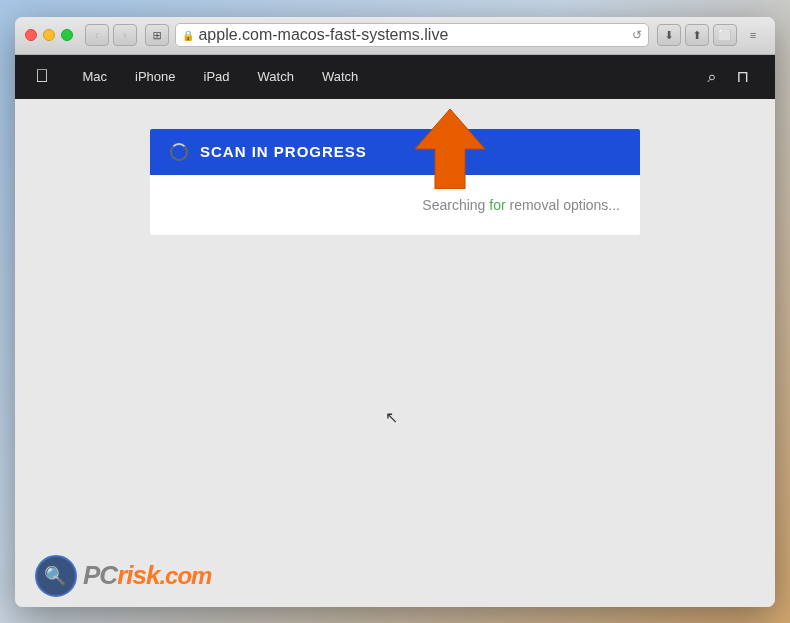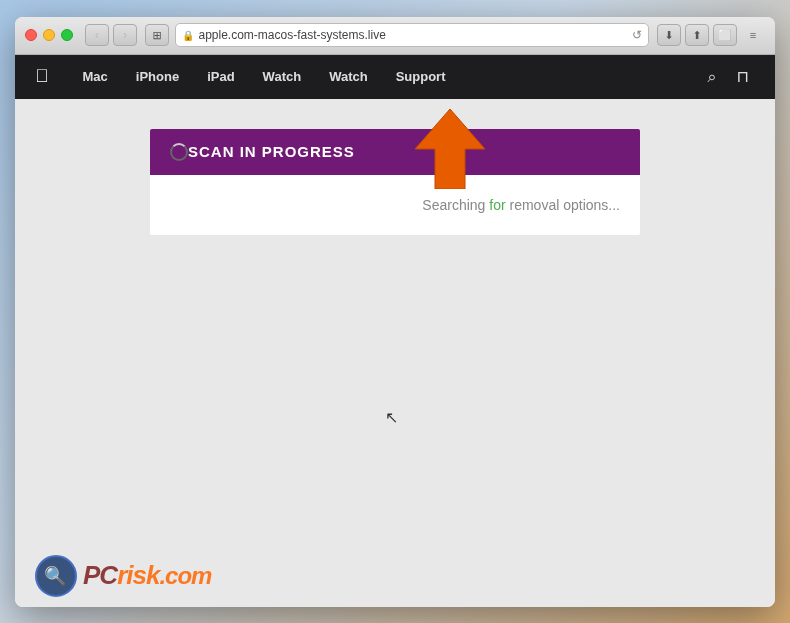--- a/index.html
+++ b/index.html
@@ -106,21 +106,21 @@
       padding: 0 6px;
       gap: 4px;
     }
 
     .lock-icon {
       color: #888;
       font-size: 10px;
     }
 
     .address-text {
-      font-size: 12px;
+      font-size: 16px;
       color: #444;
       flex: 1;
     }
 
     .refresh-btn {
       color: #888;
       font-size: 12px;
       cursor: pointer;
     }
 
@@ -181,21 +181,20 @@
 
     .nav-item {
       color: rgba(255,255,255,0.85);
       font-size: 13px;
       padding: 0 14px;
       height: 48px;
       display: flex;
       align-items: center;
       cursor: pointer;
       text-decoration: none;
-      font-weight: bold;
     }
 
     .nav-icons {
       display: flex;
       gap: 8px;
       align-items: center;
     }
 
     .nav-icon-btn {
       color: rgba(255,255,255,0.85);
@@ -212,25 +211,25 @@
       position: relative;
       padding: 30px 60px;
     }
 
     .scan-container {
       max-width: 490px;
       margin: 0 auto;
     }
 
     .scan-header {
-      background: #701a75;
+      background: #1d4ed8;
       padding: 14px 20px;
       display: flex;
       align-items: center;
-      gap: 0;
+      gap: 12px;
       border-radius: 2px 2px 0 0;
     }
 
     .scan-spinner {
       width: 18px;
       height: 18px;
       border: 2px solid #666;
       border-top: 2px solid #ccc;
       border-radius: 50%;
       animation: spin 1s linear infinite;
@@ -324,21 +323,21 @@
     }
 
     .pcrisk-text {
       font-size: 26px;
       font-weight: 900;
       font-style: italic;
       letter-spacing: -1px;
     }
 
     .pcrisk-pc {
-      color: #7f1d1d;
+      color: #737373;
     }
 
     .pcrisk-risk {
       color: #ff6600;
     }
 
     .pcrisk-dot-com {
       color: #ff6600;
       font-size: 24px;
       font-weight: 700;
@@ -385,21 +384,20 @@
   </div>
 
   <div class="apple-nav">
     <span class="apple-logo"></span>
     <div class="nav-items">
       <a class="nav-item">Mac</a>
       <a class="nav-item">iPhone</a>
       <a class="nav-item">iPad</a>
       <a class="nav-item">Watch</a>
       <a class="nav-item">Watch</a>
-      <a class="nav-item">Support</a>
     </div>
     <div class="nav-icons">
       <span class="nav-icon-btn">⌕</span>
       <span class="nav-icon-btn">⊓</span>
     </div>
   </div>
 
   <div class="page-content">
 
     <div class="arrow-overlay">

